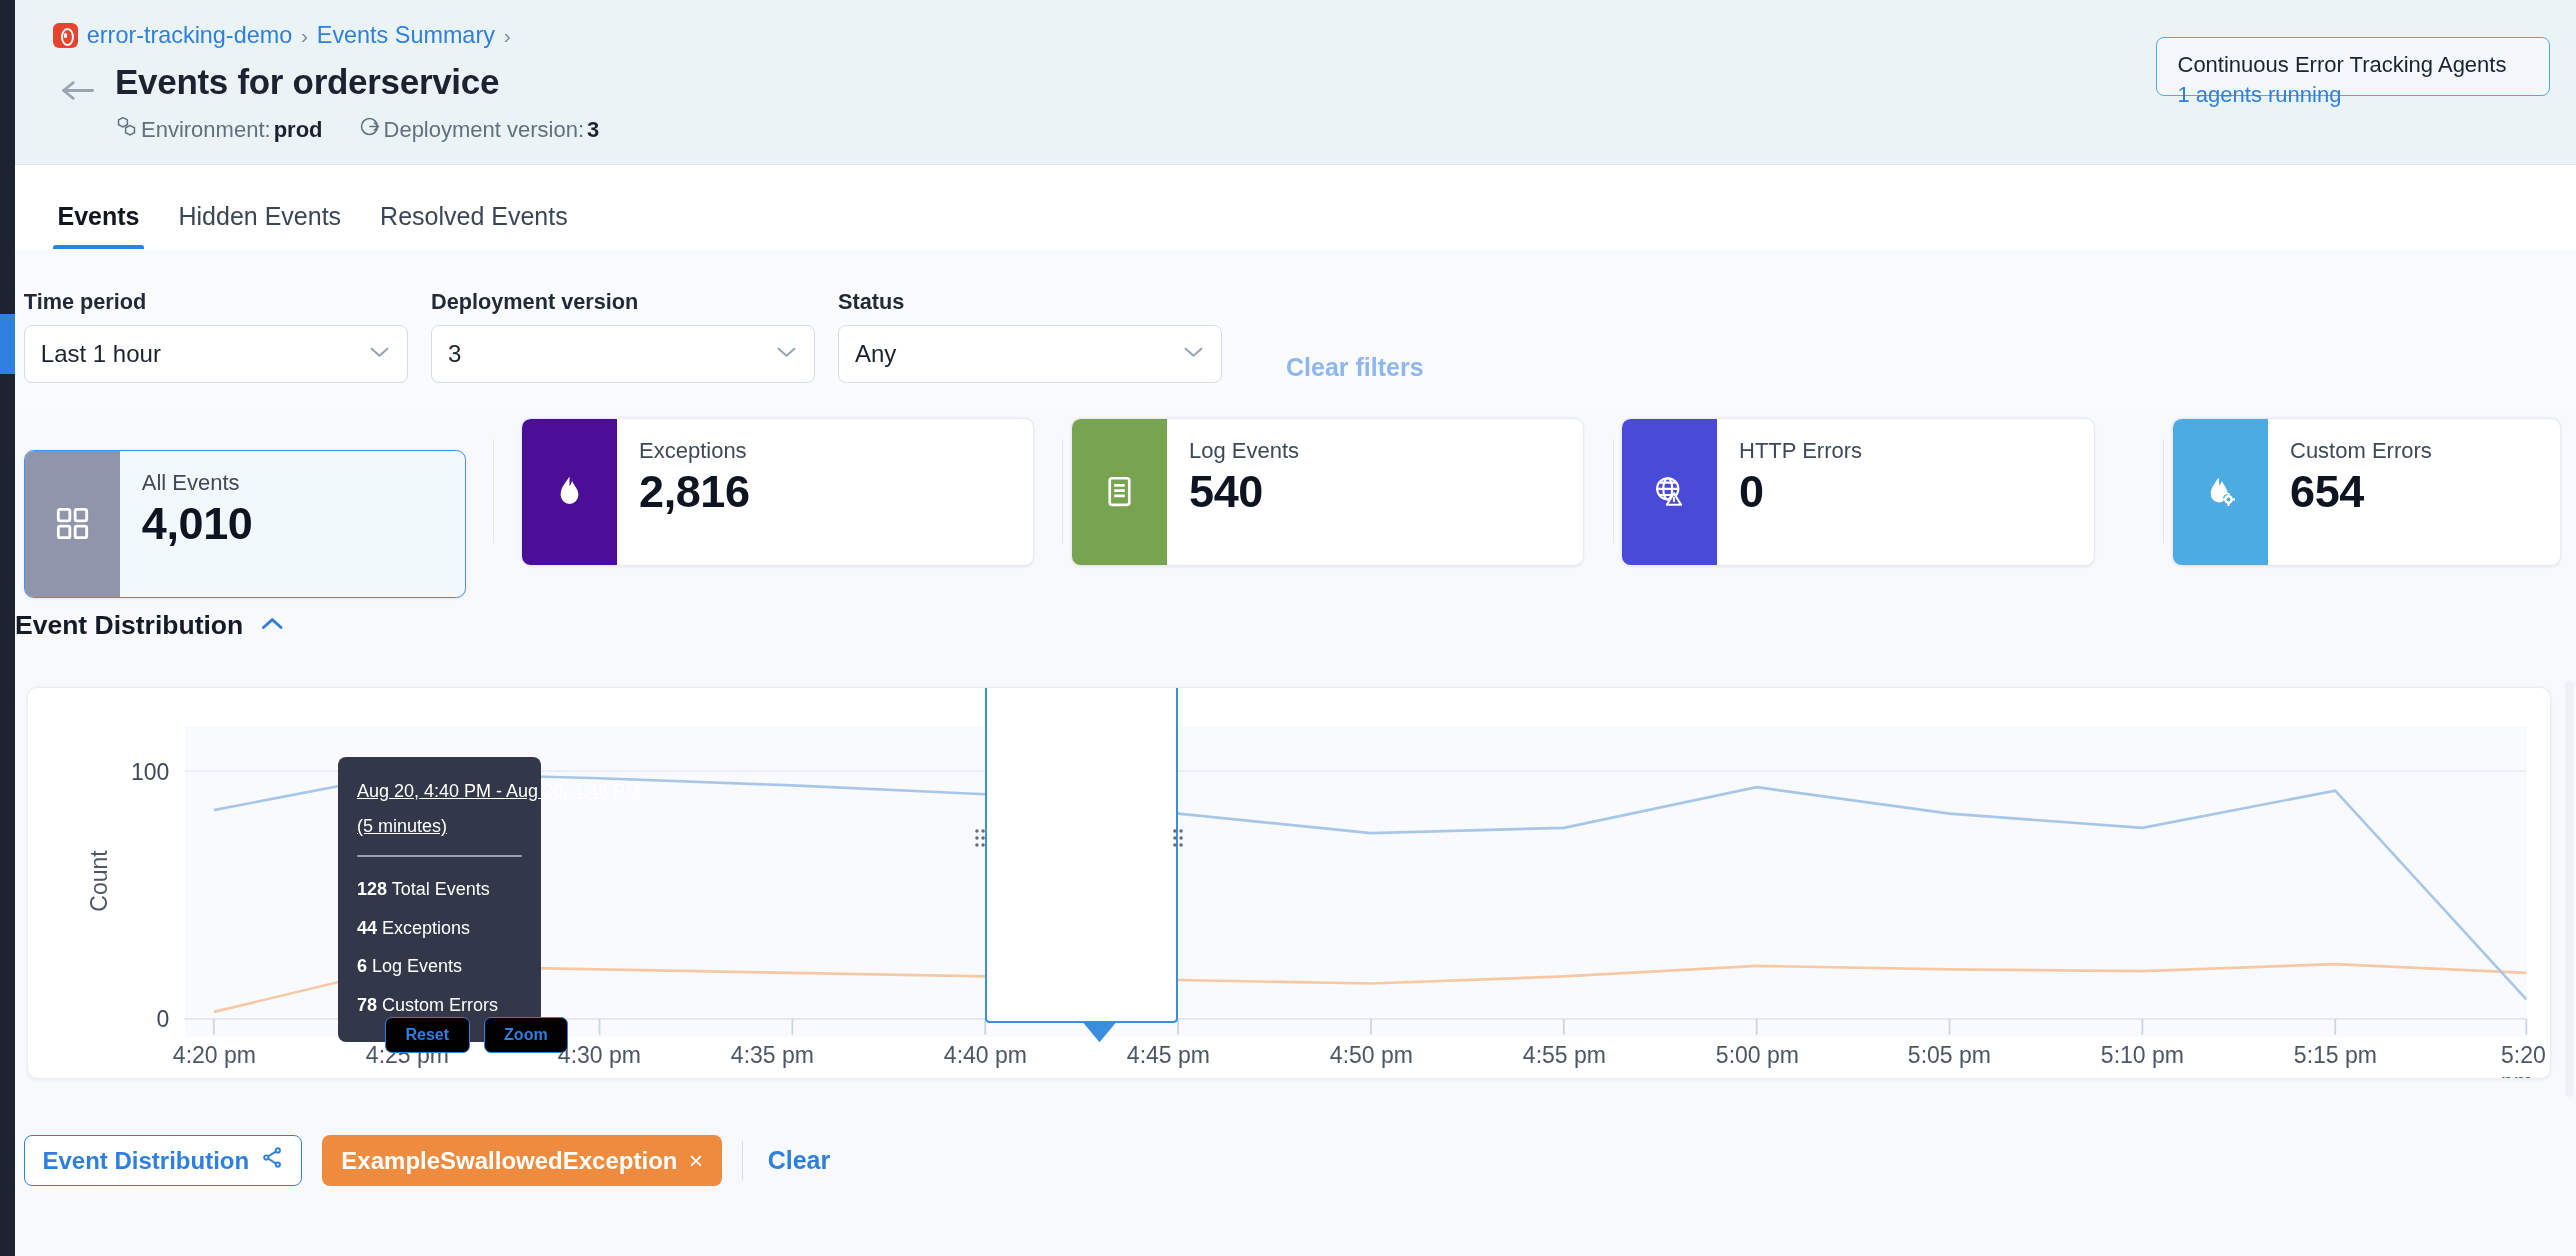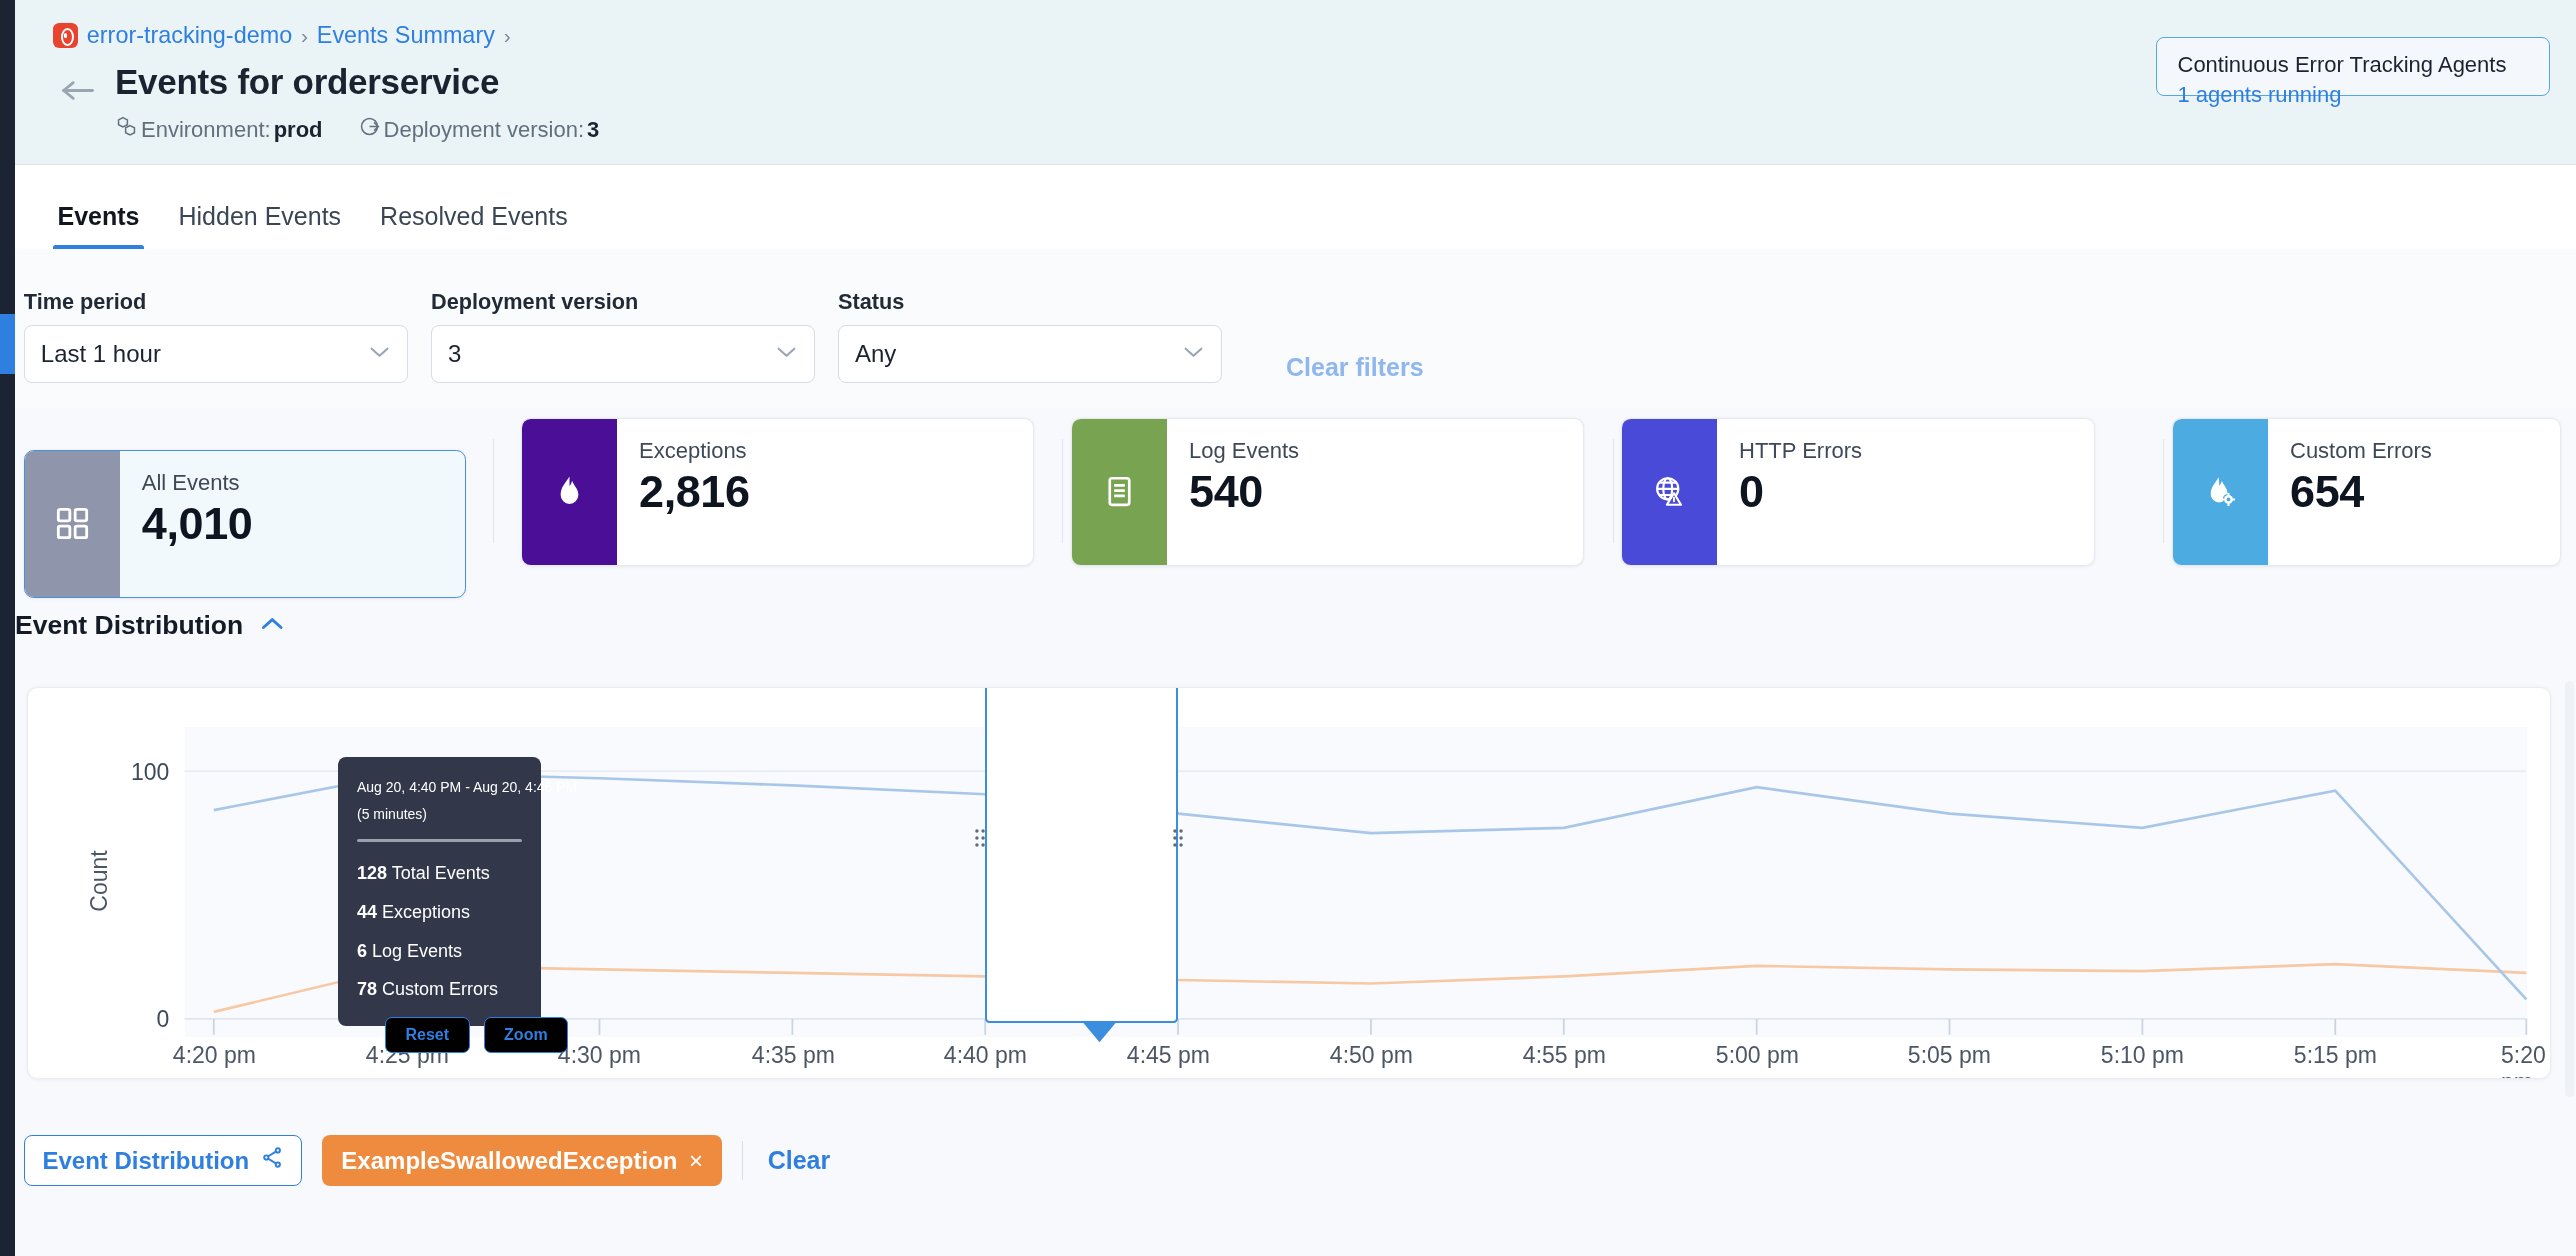--- a/index.html
+++ b/index.html
@@ -96,21 +96,21 @@
   }
   .ytick { position:absolute; font-size:23px; color:#3e4857; text-align:right; width:53px; }
   .xtick { position:absolute; font-size:23px; color:#4c5664; transform:translateX(-50%); top:354px; }
 
   
   .tooltip {
     position:absolute; left:281px; top:69px; width:202px;
     background:#32384a; border-radius:8px; padding:17px 19.5px 17px 18.6px; color:#fff;
     z-index:25; width:205px;
   }
-  .tt-range { font-size:14px; line-height:1.95; white-space:nowrap; }
+  .tt-range { font-size:18px; line-height:1.95; white-space:nowrap;text-decoration:underline; }
   .tt-hr { height:2.7px; background:#9aa0ad; margin:10.6px 0 12.4px 0; border-radius:1.8px; }
   .tt-row { font-size:18px; line-height:2.15; white-space:nowrap; }
   .tt-row b { font-weight:bold; }
 
   
   .selbox {
     position:absolute; left:501px; top:-36px; width:124px; height:163px;
     border:2.7px solid #3b8ddd; border-radius:4.4px; background:#fff; z-index:18;
   }
   .grip { position:absolute; top:50%; transform:translateY(-50%); width:10.6px; height:23px; z-index:19; }
@@ -386,21 +386,21 @@
       <polyline fill="none" stroke="#e8762c" stroke-width="4" points="1082,326 1300,330"></polyline>
     </svg>
 
     <div class="ylabel">Count</div>
     <div class="ytick" style="left:88px; top:71px;">100</div>
     <div class="ytick" style="left:88px; top:318px;">0</div>
 
     <div class="xtick" style="left:186px;">4:20 pm</div>
     <div class="xtick" style="left:379px;">4:25 pm</div>
     <div class="xtick" style="left:571px;">4:30 pm</div>
-    <div class="xtick" style="left:765px;">4:35 pm</div>
+    <div class="xtick" style="left:744px;">4:35 pm</div>
     <div class="xtick" style="left:957px;">4:40 pm</div>
     <div class="xtick" style="left:1140px;">4:45 pm</div>
     <div class="xtick" style="left:1343px;">4:50 pm</div>
     <div class="xtick" style="left:1536px;">4:55 pm</div>
     <div class="xtick" style="left:1729px;">5:00 pm</div>
     <div class="xtick" style="left:1921px;">5:05 pm</div>
     <div class="xtick" style="left:2114px;">5:10 pm</div>
     <div class="xtick" style="left:2307px;">5:15 pm</div>
     <div class="xtick" style="left:2495px;">5:20 pm</div>
 

